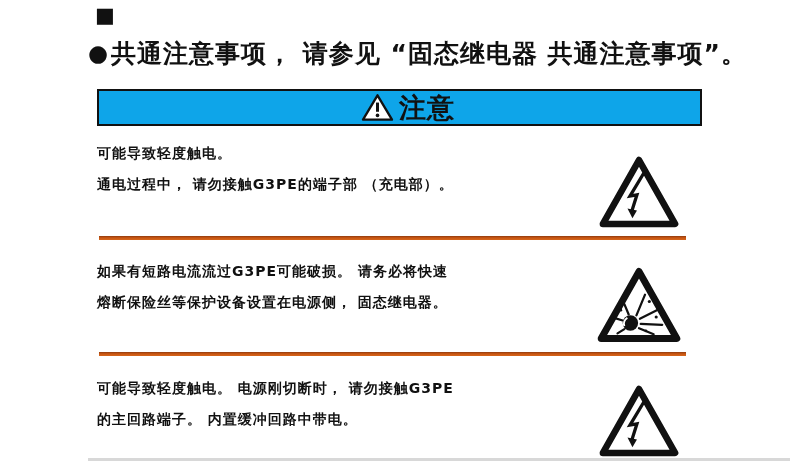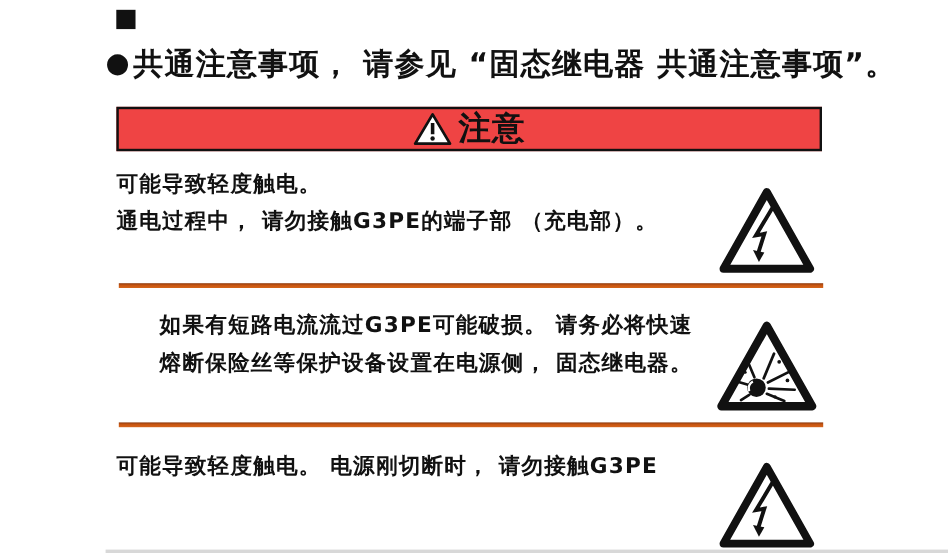--- a/index.html
+++ b/index.html
@@ -23,32 +23,33 @@
     position:absolute;left:88px;top:37px;
     font-size:25px;letter-spacing:1px;
     display:flex;align-items:center;gap:2px;white-space:nowrap;
   }
   .bullet-line .marker{font-size:23px;line-height:1;}
   
   .caution-box{
     position:absolute;left:97px;top:89px;width:584px;height:33px;
     border:2.5px solid #111111;
     display:flex;align-items:center;justify-content:center;gap:5px;
-    background:#ef4444;
+    background:#0ea5e9;
+    padding-left:17px;
   }
   .caution-box svg{width:33px;height:29px;display:block;}
   .caution-title{font-size:27px;letter-spacing:1px;line-height:1;}
   
   .section{
     position:absolute;left:97px;width:505px;
-    font-size:18px;line-height:31px;letter-spacing:1px;
+    font-size:14px;line-height:31px;letter-spacing:1px;
     white-space:nowrap;
   }
   .sec-1{top:138px;}
-  .sec-2{top:256px;margin-left:36px;}
+  .sec-2{top:256px;}
   .sec-3{top:373px;}
   
   .sep{
     position:absolute;left:99px;width:587px;height:4px;
     background:linear-gradient(to bottom,#8e3c10 0%,#c85511 45%,#d5661c 100%);
   }
   .sep-1{top:236px;}
   .sep-2{top:352px;}
   
   .warn-icon{position:absolute;display:block;}
@@ -133,20 +134,21 @@
     <div>熔断保险丝等保护设备设置在电源侧， 固态继电器。</div>
   </div>
   <svg class="warn-icon icon-2" viewBox="0 0 100 92">
       <use href="#explosion-symbol"></use>
     </svg>
 
   <div class="sep sep-2"></div>
 
   <div class="section sec-3">
     <div>可能导致轻度触电。 电源刚切断时， 请勿接触G3PE</div>
+    <div>的主回路端子。 内置缓冲回路中带电。</div>
   </div>
   <svg class="warn-icon icon-3" viewBox="0 0 100 92">
       <use href="#shock-symbol"></use>
     </svg>
 
   <div class="bottom-line"></div>
 
 </div>
 
 </body></html>

